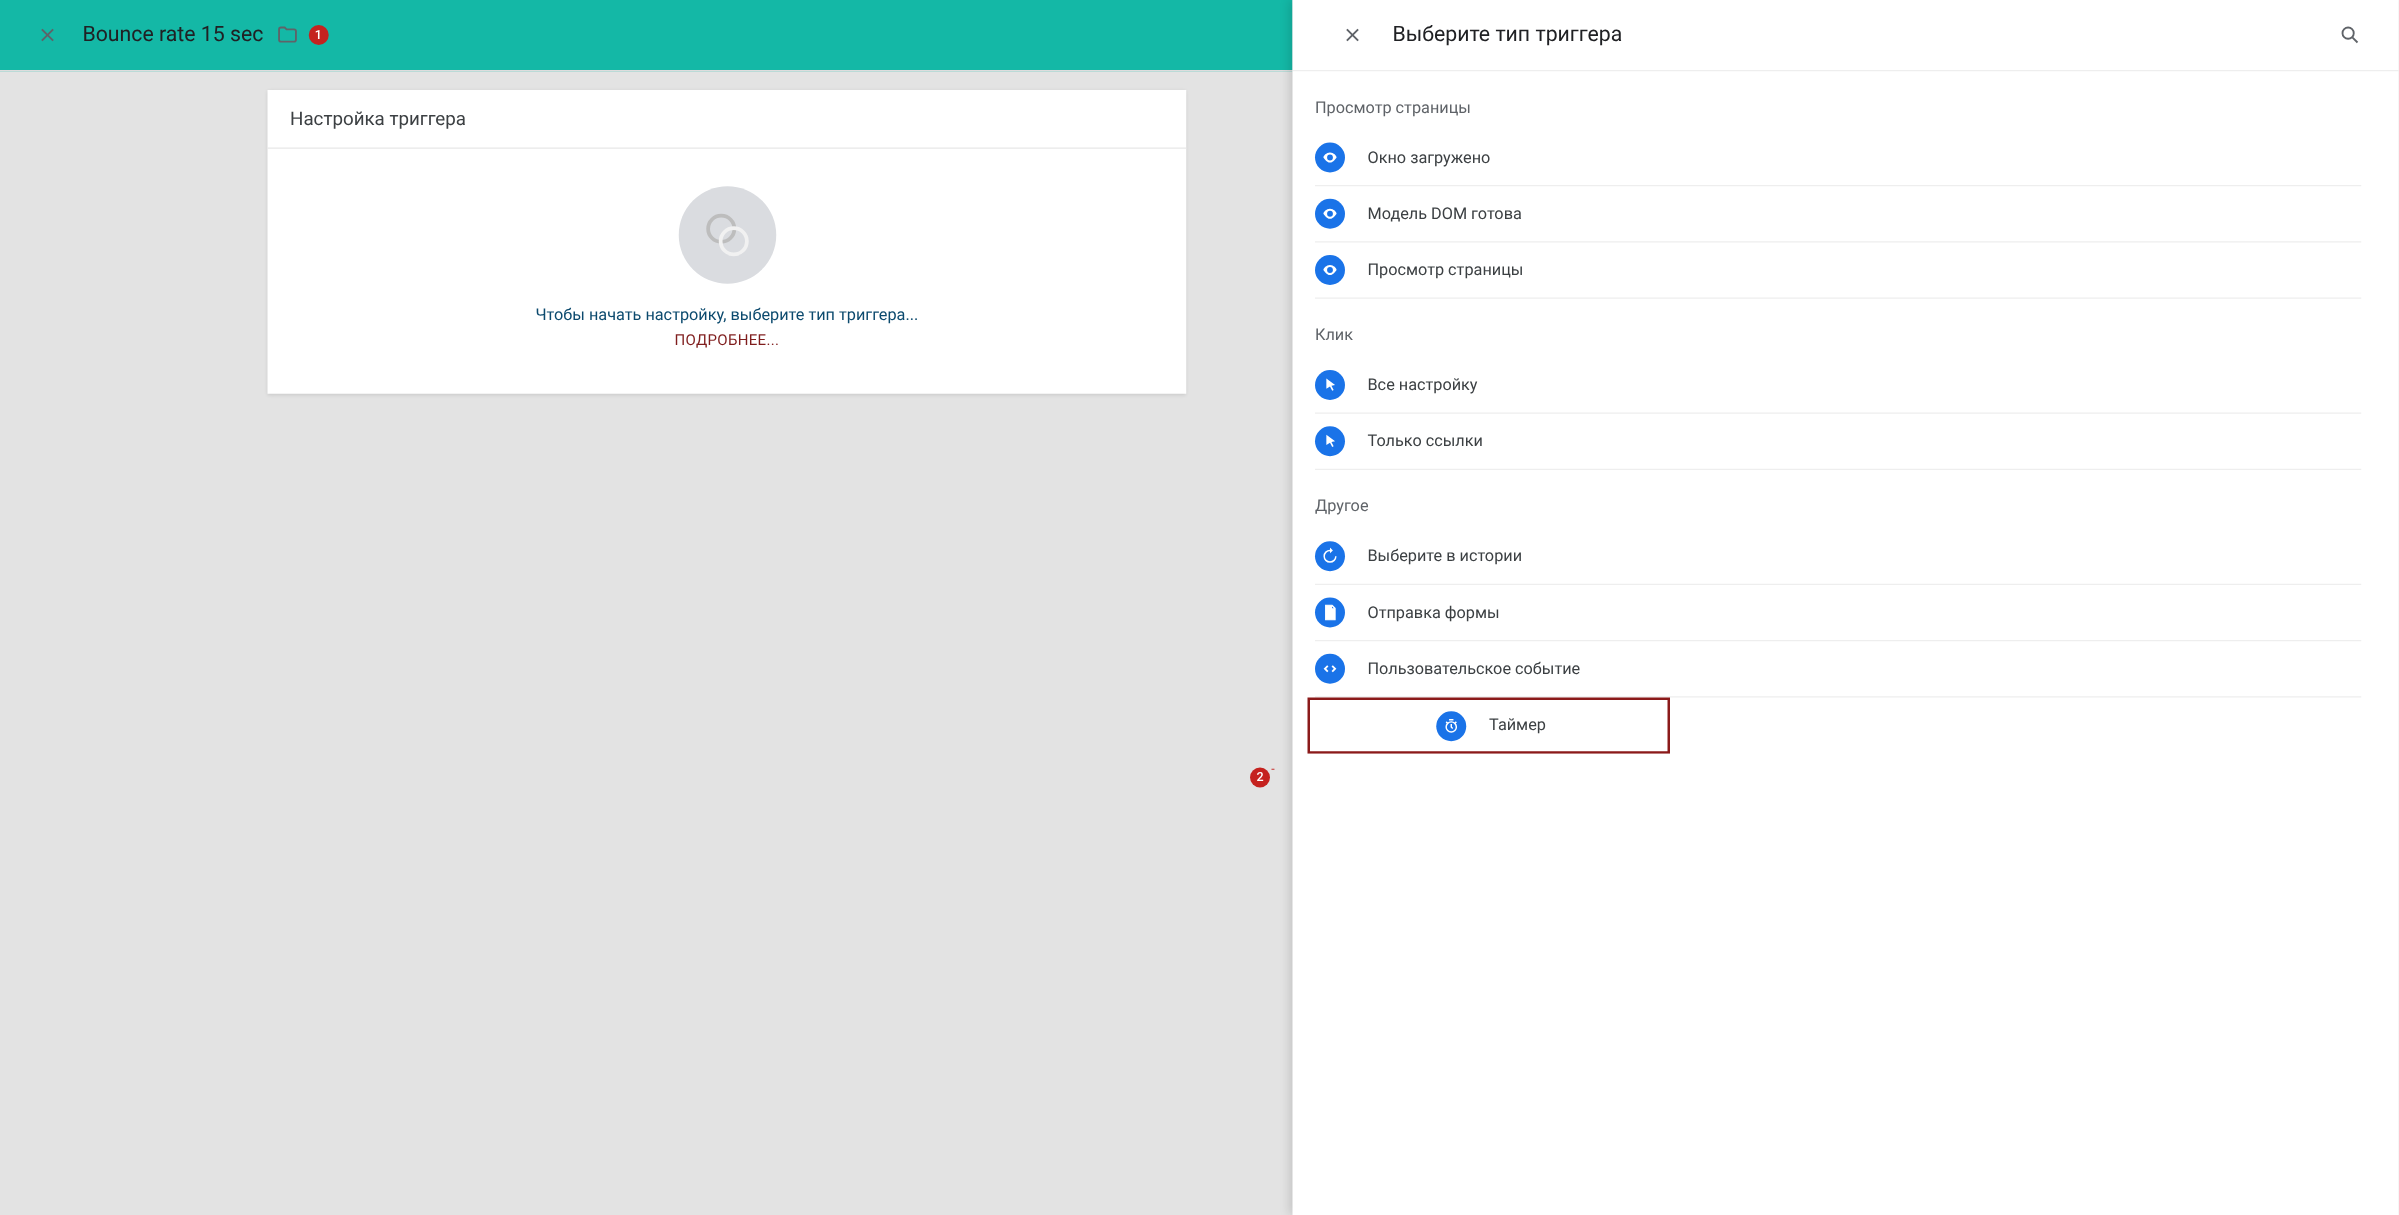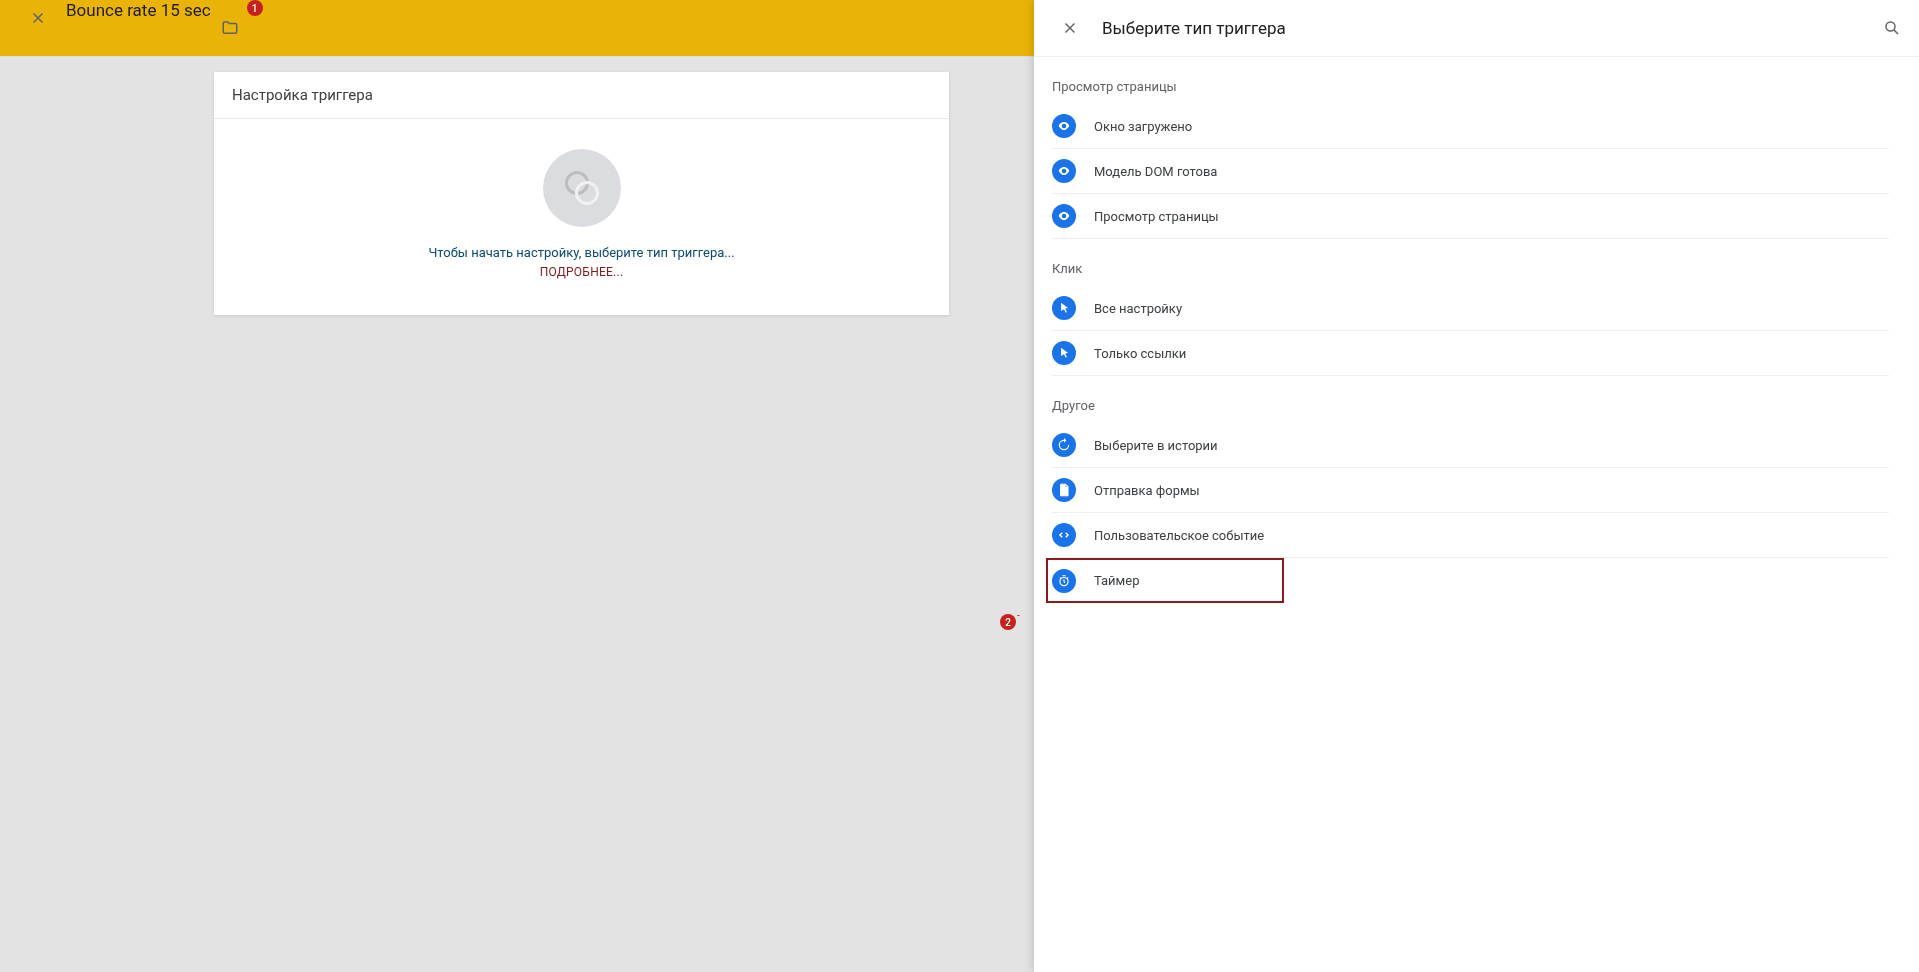--- a/index.html
+++ b/index.html
@@ -1,20 +1,20 @@
 <!DOCTYPE html>
 <html><head>
 <meta charset="utf-8">
 <style>
 * { box-sizing: border-box; margin: 0; padding: 0; }
 body { font-family: Roboto, Arial, sans-serif; background: #e3e3e3; width: 1919px; height: 972px; overflow: hidden; position: relative; font-size: 13px; color: #3c4043; }
 
 
 .left-page { position: absolute; left: 0; top: 0; width: 1034px; height: 972px; background: #e3e3e3; }
-.left-header { height: 57px; background: #eab308; border-bottom: 1px solid #ddd; display: flex; padding-left: 20px; }
+.left-header { height: 57px; background: #14b8a6; border-bottom: 1px solid #ddd; display: flex; align-items: center; padding-left: 20px; }
 .close-x { width: 36px; height: 36px; display: flex; align-items: center; justify-content: center; color: #5f6368; cursor: pointer; }
 .close-x svg { width: 18px; height: 18px; }
 .tag-title { font-size: 17px; color: #202124; margin-left: 10px; }
 .folder-ic { margin-left: 10px; color: #5f6368; display: flex; align-items: center; }
 .folder-ic svg { width: 18px; height: 18px; }
 .badge-red { width: 16px; height: 16px; border-radius: 50%; background: #c5221f; color: #fff; font-size: 10px; display: flex; align-items: center; justify-content: center; margin-left: 8px; font-weight: 500; }
 
 .card { position: absolute; left: 214px; top: 72px; width: 735px; background: #fff; box-shadow: 0 1px 3px rgba(0,0,0,0.12); }
 .card-header { padding: 14px 18px; border-bottom: 1px solid #e8e8e8; font-size: 15px; color: #3c4043; }
 .card-body { padding: 30px 0 36px; display: flex; flex-direction: column; align-items: center; }
@@ -24,33 +24,33 @@
 .ring2 { position: absolute; right: 0; bottom: 0; width: 24px; height: 24px; border: 3px solid #f1f1f1; border-radius: 50%; }
 .placeholder-text { font-size: 13px; color: #0c4a6e; margin-bottom: 5px; }
 .link-blue { font-size: 12px; color: #7f1d1d; letter-spacing: 0.25px; cursor: pointer; }
 
 
 .anno-2 { position: absolute; left: 1000px; top: 614px; width: 16px; height: 16px; border-radius: 50%; background: #c5221f; color: #fff; font-size: 10px; display: flex; align-items: center; justify-content: center; font-weight: 500; }
 .anno-2-tick { position: absolute; left: 1017px; top: 610px; width: 4px; height: 4px; color: #c5221f; font-size: 10px; }
 
 
 .right-panel { position: absolute; right: 0; top: 0; width: 885px; height: 972px; background: #fff; box-shadow: -2px 0 8px rgba(0,0,0,0.15); display: flex; flex-direction: column; }
-.panel-header { height: 57px; border-bottom: 1px solid #eee; display: flex; align-items: center; padding: 0 18px; }
+.panel-header { height: 57px; border-bottom: 1px solid #eee; display: flex; align-items: center; padding: 0 30px; }
 .panel-title { font-size: 17px; color: #202124; margin-left: 14px; flex: 1; }
 .search-ic { color: #5f6368; display: flex; align-items: center; cursor: pointer; }
 .search-ic svg { width: 18px; height: 18px; }
 
 .panel-body { padding: 0 12px 0 18px; overflow-y: auto; }
 .section-label { font-size: 13px; color: #5f6368; padding: 22px 0 10px 0; }
 .trigger-row { display: flex; align-items: center; height: 45px; border-bottom: 1px solid #eee; cursor: pointer; margin-left: 0; padding-left: 0; margin-right: 18px; }
 .ti { width: 24px; height: 24px; border-radius: 50%; display: flex; align-items: center; justify-content: center; color: #fff; margin-right: 18px; flex-shrink: 0; }
 .ti svg { width: 14px; height: 14px; }
 .ti-blue { background: #1a73e8; }
 .trigger-label { font-size: 13px; color: #3c4043; }
-.trigger-row.highlighted { border: 2px solid #8b1a1a; margin-left: -6px; padding-left: 4px; width: 238px; margin-right: 0; }
+.trigger-row.highlighted { border: 2px solid #8b1a1a; margin-left: -6px; padding-left: 4px; width: 290px; margin-right: 0; justify-content: center; }
 
 
 ::-webkit-scrollbar { width: 8px; }
 ::-webkit-scrollbar-thumb { background: #ccc; border-radius: 4px; }
 </style>
 </head>
 <body>
 
 <div class="left-page">
   <div class="left-header">

